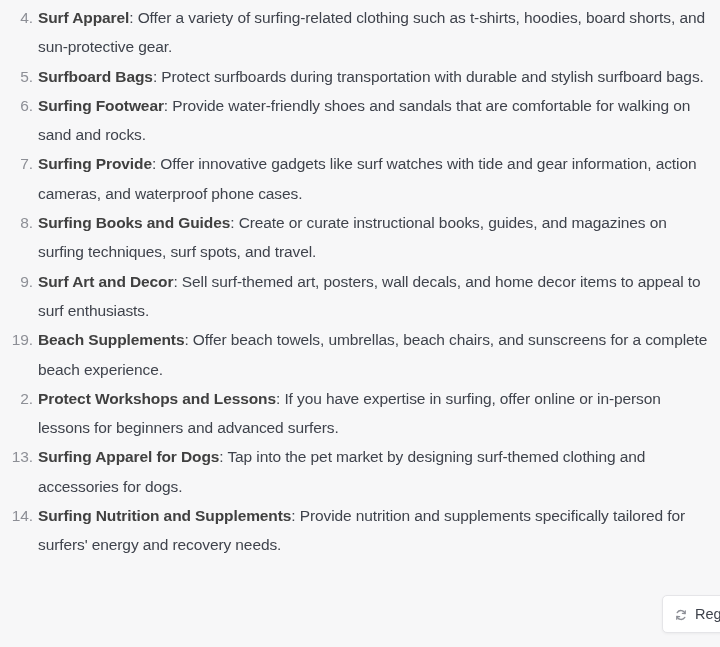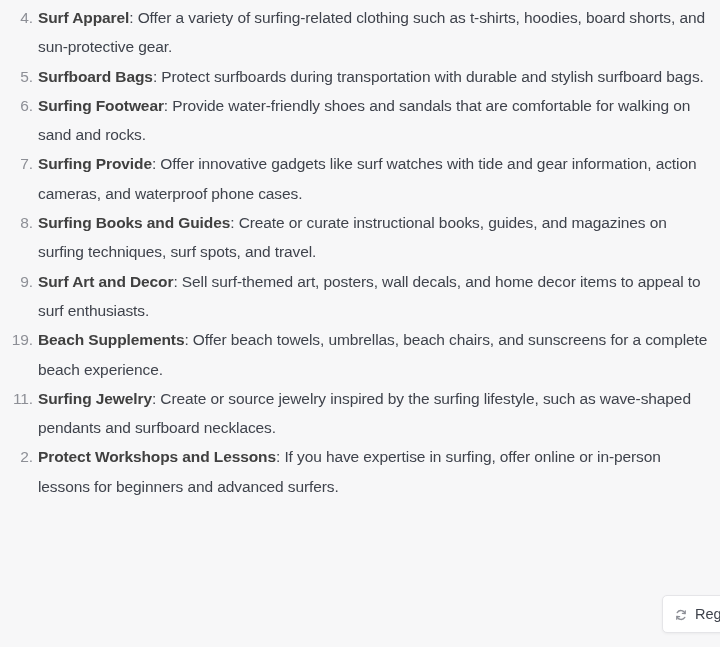--- a/index.html
+++ b/index.html
@@ -80,22 +80,23 @@
 <body>
 
 <ol class="list">
   <li class="item"><span class="num">4.</span><span class="title">Surf Apparel</span><span>: Offer a variety of surfing-related clothing such as t-shirts, hoodies, board shorts, and sun-protective gear.</span></li>
   <li class="item"><span class="num">5.</span><span class="title">Surfboard Bags</span><span>: Protect surfboards during transportation with durable and stylish surfboard bags.</span></li>
   <li class="item"><span class="num">6.</span><span class="title">Surfing Footwear</span><span>: Provide water-friendly shoes and sandals that are comfortable for walking on sand and rocks.</span></li>
   <li class="item"><span class="num">7.</span><span class="title">Surfing Provide</span><span>: Offer innovative gadgets like surf watches with tide and gear information, action cameras, and waterproof phone cases.</span></li>
   <li class="item"><span class="num">8.</span><span class="title">Surfing Books and Guides</span><span>: Create or curate instructional books, guides, and magazines on surfing techniques, surf spots, and travel.</span></li>
   <li class="item"><span class="num">9.</span><span class="title">Surf Art and Decor</span><span>: Sell surf-themed art, posters, wall decals, and home decor items to appeal to surf enthusiasts.</span></li>
   <li class="item"><span class="num">19.</span><span class="title">Beach Supplements</span><span>: Offer beach towels, umbrellas, beach chairs, and sunscreens for a complete beach experience.</span></li>
-  <li class="item"><span class="num">11.</span><span class="title">Surfing Jewelry</span><span>: Create or source jewelry inspired by the surfing lifestyle, such as wave-shaped pendants and surfboard necklaces.</span></li>
   <li class="item"><span class="num">2.</span><span class="title">Protect Workshops and Lessons</span><span>: If you have expertise in surfing, offer online or in-person lessons for beginners and advanced surfers.</span></li>
+  <li class="item"><span class="num">13.</span><span class="title">Surfing Apparel for Dogs</span><span>: Tap into the pet market by designing surf-themed clothing and accessories for dogs.</span></li>
+  <li class="item"><span class="num">14.</span><span class="title">Surfing Nutrition and Supplements</span><span>: Provide nutrition and supplements specifically tailored for surfers' energy and recovery needs.</span></li>
 </ol>
 
 <div class="fade"></div>
 
 <div class="regen">
   <span class="regen-icon">
     <svg width="12" height="12" viewBox="0 0 12 12" fill="none" stroke="#8d8f96" stroke-width="1.3" stroke-linecap="round">
       <path d="M10 4.5 A4.3 4.3 0 0 0 2.2 3.6"></path>
       <path d="M2 7.5 A4.3 4.3 0 0 0 9.8 8.4"></path>
       <path d="M10.3 1.8 L10.1 4.6 L7.4 4.3"></path>

